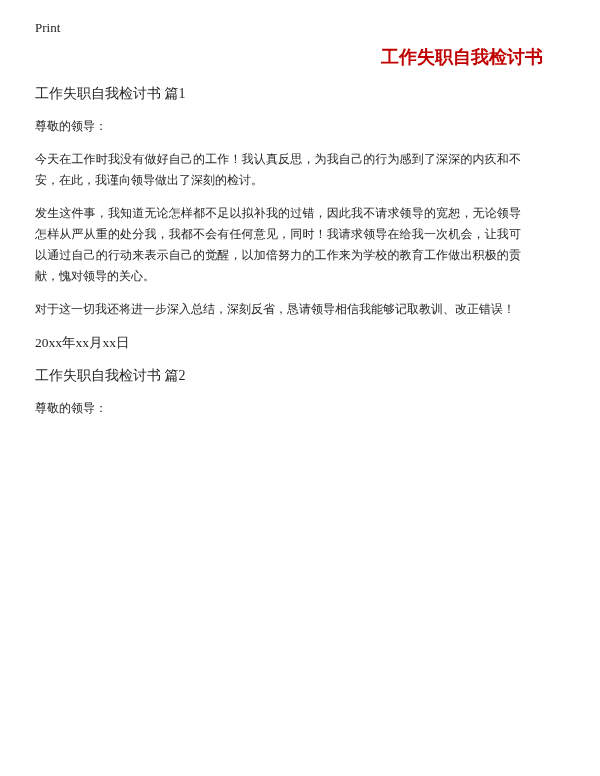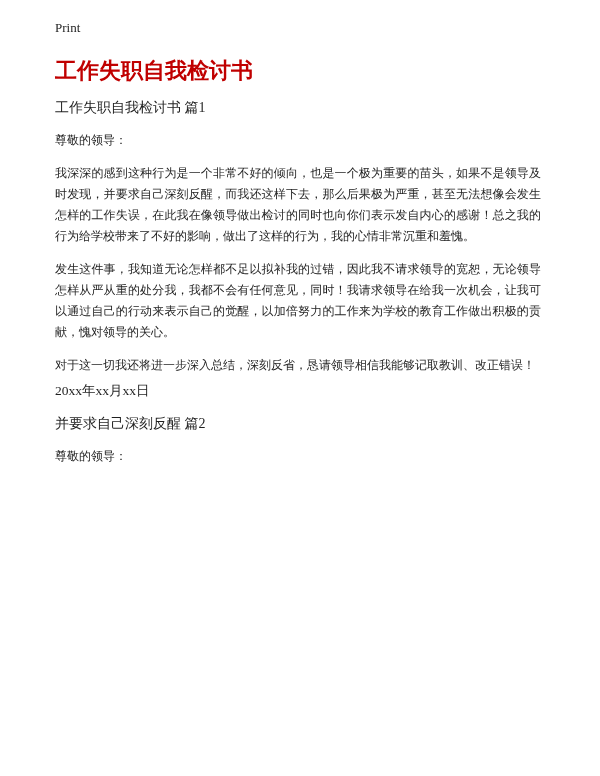--- a/index.html
+++ b/index.html
@@ -8,35 +8,35 @@
     height: 776px;
     background: #ffffff;
     color: #1f1f1f;
     font-family: "Liberation Serif", "DejaVu Serif", serif;
     overflow: hidden;
   }
   .page {
     box-sizing: border-box;
     width: 600px;
     height: 628px;
-    padding: 18px 57px 0 55px;
+    padding: 18px 57px 0 35px;
   }
   .print-label {
     font-size: 13px;
     line-height: 16px;
     color: #1f1f1f;
     cursor: pointer;
     display: inline-block;
   }
   .doc-title {
-    margin: 21px 0 0 0;
-    font-size: 22px;
+    margin: 7px 0 0 0;
+    font-size: 18px;
     line-height: 28px;
     font-weight: bold;
-    text-align: left;
+    text-align: right;
     color: #c00000;
   }
   .doc-subtitle {
     margin: 12px 0 0 0;
     font-size: 13.5px;
     line-height: 21px;
     font-weight: normal;
   }
   .section-heading {
     margin: 12px 0 0 0;
@@ -46,42 +46,42 @@
   }
   .para {
     margin: 12px 0 0 0;
     font-size: 12px;
     line-height: 21px;
     width: 486px;
     text-align: justify;
     word-break: break-all;
   }
   .date-line {
-    margin: 4px 0 0 0;
+    margin: 12px 0 0 0;
     font-size: 13.5px;
     line-height: 21px;
   }
 </style>
 </head>
 <body>
 
 <div class="page">
 
   <span class="print-label">Print</span>
 
   <h1 class="doc-title" style="color: rgb(192, 0, 0);">工作失职自我检讨书</h1>
 
 
   <h2 class="section-heading">工作失职自我检讨书 篇1</h2>
 
   <p class="para">尊敬的领导：</p>
-  <p class="para">我深深的感到这种行为是一个非常不好的倾向，也是一个极为重要的苗头，如果不是领导及时发现，并要求自己深刻反醒，而我还这样下去，那么后果极为严重，甚至无法想像会发生怎样的工作失误，在此我在像领导做出检讨的同时也向你们表示发自内心的感谢！总之我的行为给学校带来了不好的影响，做出了这样的行为，我的心情非常沉重和羞愧。</p>
+  <p class="para">今天在工作时我没有做好自己的工作！我认真反思，为我自己的行为感到了深深的内疚和不安，在此，我谨向领导做出了深刻的检讨。</p>
   <p class="para">发生这件事，我知道无论怎样都不足以拟补我的过错，因此我不请求领导的宽恕，无论领导怎样从严从重的处分我，我都不会有任何意见，同时！我请求领导在给我一次机会，让我可以通过自己的行动来表示自己的觉醒，以加倍努力的工作来为学校的教育工作做出积极的贡献，愧对领导的关心。</p>
   <p class="para">对于这一切我还将进一步深入总结，深刻反省，恳请领导相信我能够记取教训、改正错误！</p>
 
   <p class="date-line">20xx年xx月xx日</p>
 
-  <h2 class="section-heading">并要求自己深刻反醒 篇2</h2>
+  <h2 class="section-heading">工作失职自我检讨书 篇2</h2>
 
   <p class="para">尊敬的领导：</p>
   
 
 </div>
 
 </body></html>

